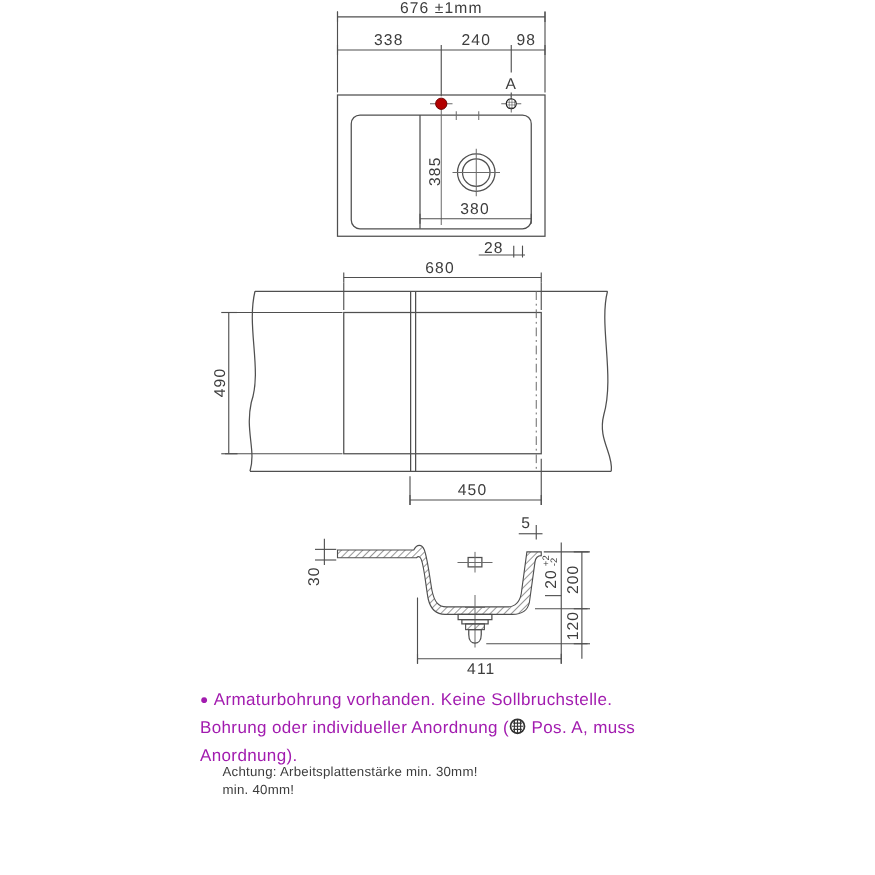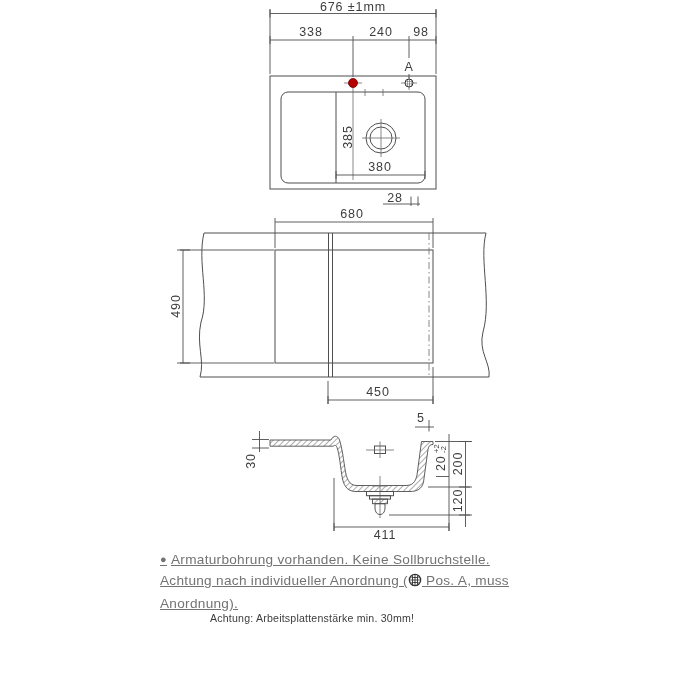--- a/index.html
+++ b/index.html
@@ -3,22 +3,22 @@
 <meta charset="utf-8">
 <style>
   html,body{margin:0;padding:0;background:#ffffff;}
   body{width:700px;height:700px;position:relative;font-family:"Liberation Sans",sans-serif;}
   #stage{position:absolute;left:0;top:0;width:700px;height:700px;}
   svg text{font-family:"Liberation Sans","DejaVu Sans",sans-serif;fill:#3d3d3d;font-size:12.5px;letter-spacing:0.9px;}
   svg text.small-tol{font-size:7.5px;letter-spacing:0.2px;}
   .ln{stroke:#4f4f4f;stroke-width:1;fill:none;}
   .thin{stroke:#6a6a6a;stroke-width:0.8;fill:none;}
   .dim{stroke:#4f4f4f;stroke-width:0.9;fill:none;}
-  .notes-main{position:absolute;left:160px;top:549px;width:400px;font-size:13.6px;line-height:21px;color:#737373;letter-spacing:0.3px;text-decoration:underline;}
-  .notes-small{position:absolute;left:178px;top:612px;width:380px;font-size:10.6px;line-height:13.7px;color:#3c3c3c;letter-spacing:0.2px;margin-left:32px;}
+  .notes-main{position:absolute;left:160px;top:549px;width:400px;font-size:13.6px;line-height:21px;color:#a21caf;letter-spacing:0.3px;}
+  .notes-small{position:absolute;left:178px;top:612px;width:380px;font-size:10.6px;line-height:13.7px;color:#3c3c3c;letter-spacing:0.2px;}
   .bullet{font-size:11px;vertical-align:1px;margin-right:4px;}
   .pos-icon{display:inline-block;vertical-align:-2px;}
 </style>
 </head>
 <body>
 
 <svg id="stage" viewBox="0 0 700 700">
   <defs>
     <pattern id="hatch" patternUnits="userSpaceOnUse" width="4" height="4" patternTransform="rotate(45)">
       <line x1="0" y1="0" x2="0" y2="4" stroke="#5a5a5a" stroke-width="1"></line>
@@ -192,22 +192,23 @@
       <line class="dim" x1="334" y1="527" x2="449" y2="527"></line>
       <line class="dim" x1="334" y1="523" x2="334" y2="531"></line>
       <line class="dim" x1="449" y1="523" x2="449" y2="531"></line>
       <text x="385" y="539" text-anchor="middle">411</text>
     </g>
   </g>
 </svg>
 
 <div class="notes-main">
   <div><span class="bullet">●</span><span>Armaturbohrung vorhanden. Keine Sollbruchstelle.</span></div>
-  <div><span>Achtung nach individueller Anordnung (</span><span class="pos-icon"><svg width="14" height="14" viewBox="0 0 14 14">
+  <div><span>Bohrung oder individueller Anordnung (</span><span class="pos-icon"><svg width="14" height="14" viewBox="0 0 14 14">
           <circle cx="7" cy="7" r="5.6" fill="none" stroke="#333" stroke-width="1.4"></circle>
           <path d="M3.5,4.5H10.5M2.5,7H11.5M3.5,9.5H10.5M4.5,2.5V11.5M7,1.5V12.5M9.5,2.5V11.5" stroke="#333" stroke-width="0.9" fill="none"></path>
         </svg></span> <span>Pos. A, muss</span></div>
   <div>Anordnung).</div>
 </div>
 
 <div class="notes-small">
   <div>Achtung: Arbeitsplattenstärke min. 30mm!</div>
+  <div>min. 40mm!</div>
 </div>
 
 </body></html>

